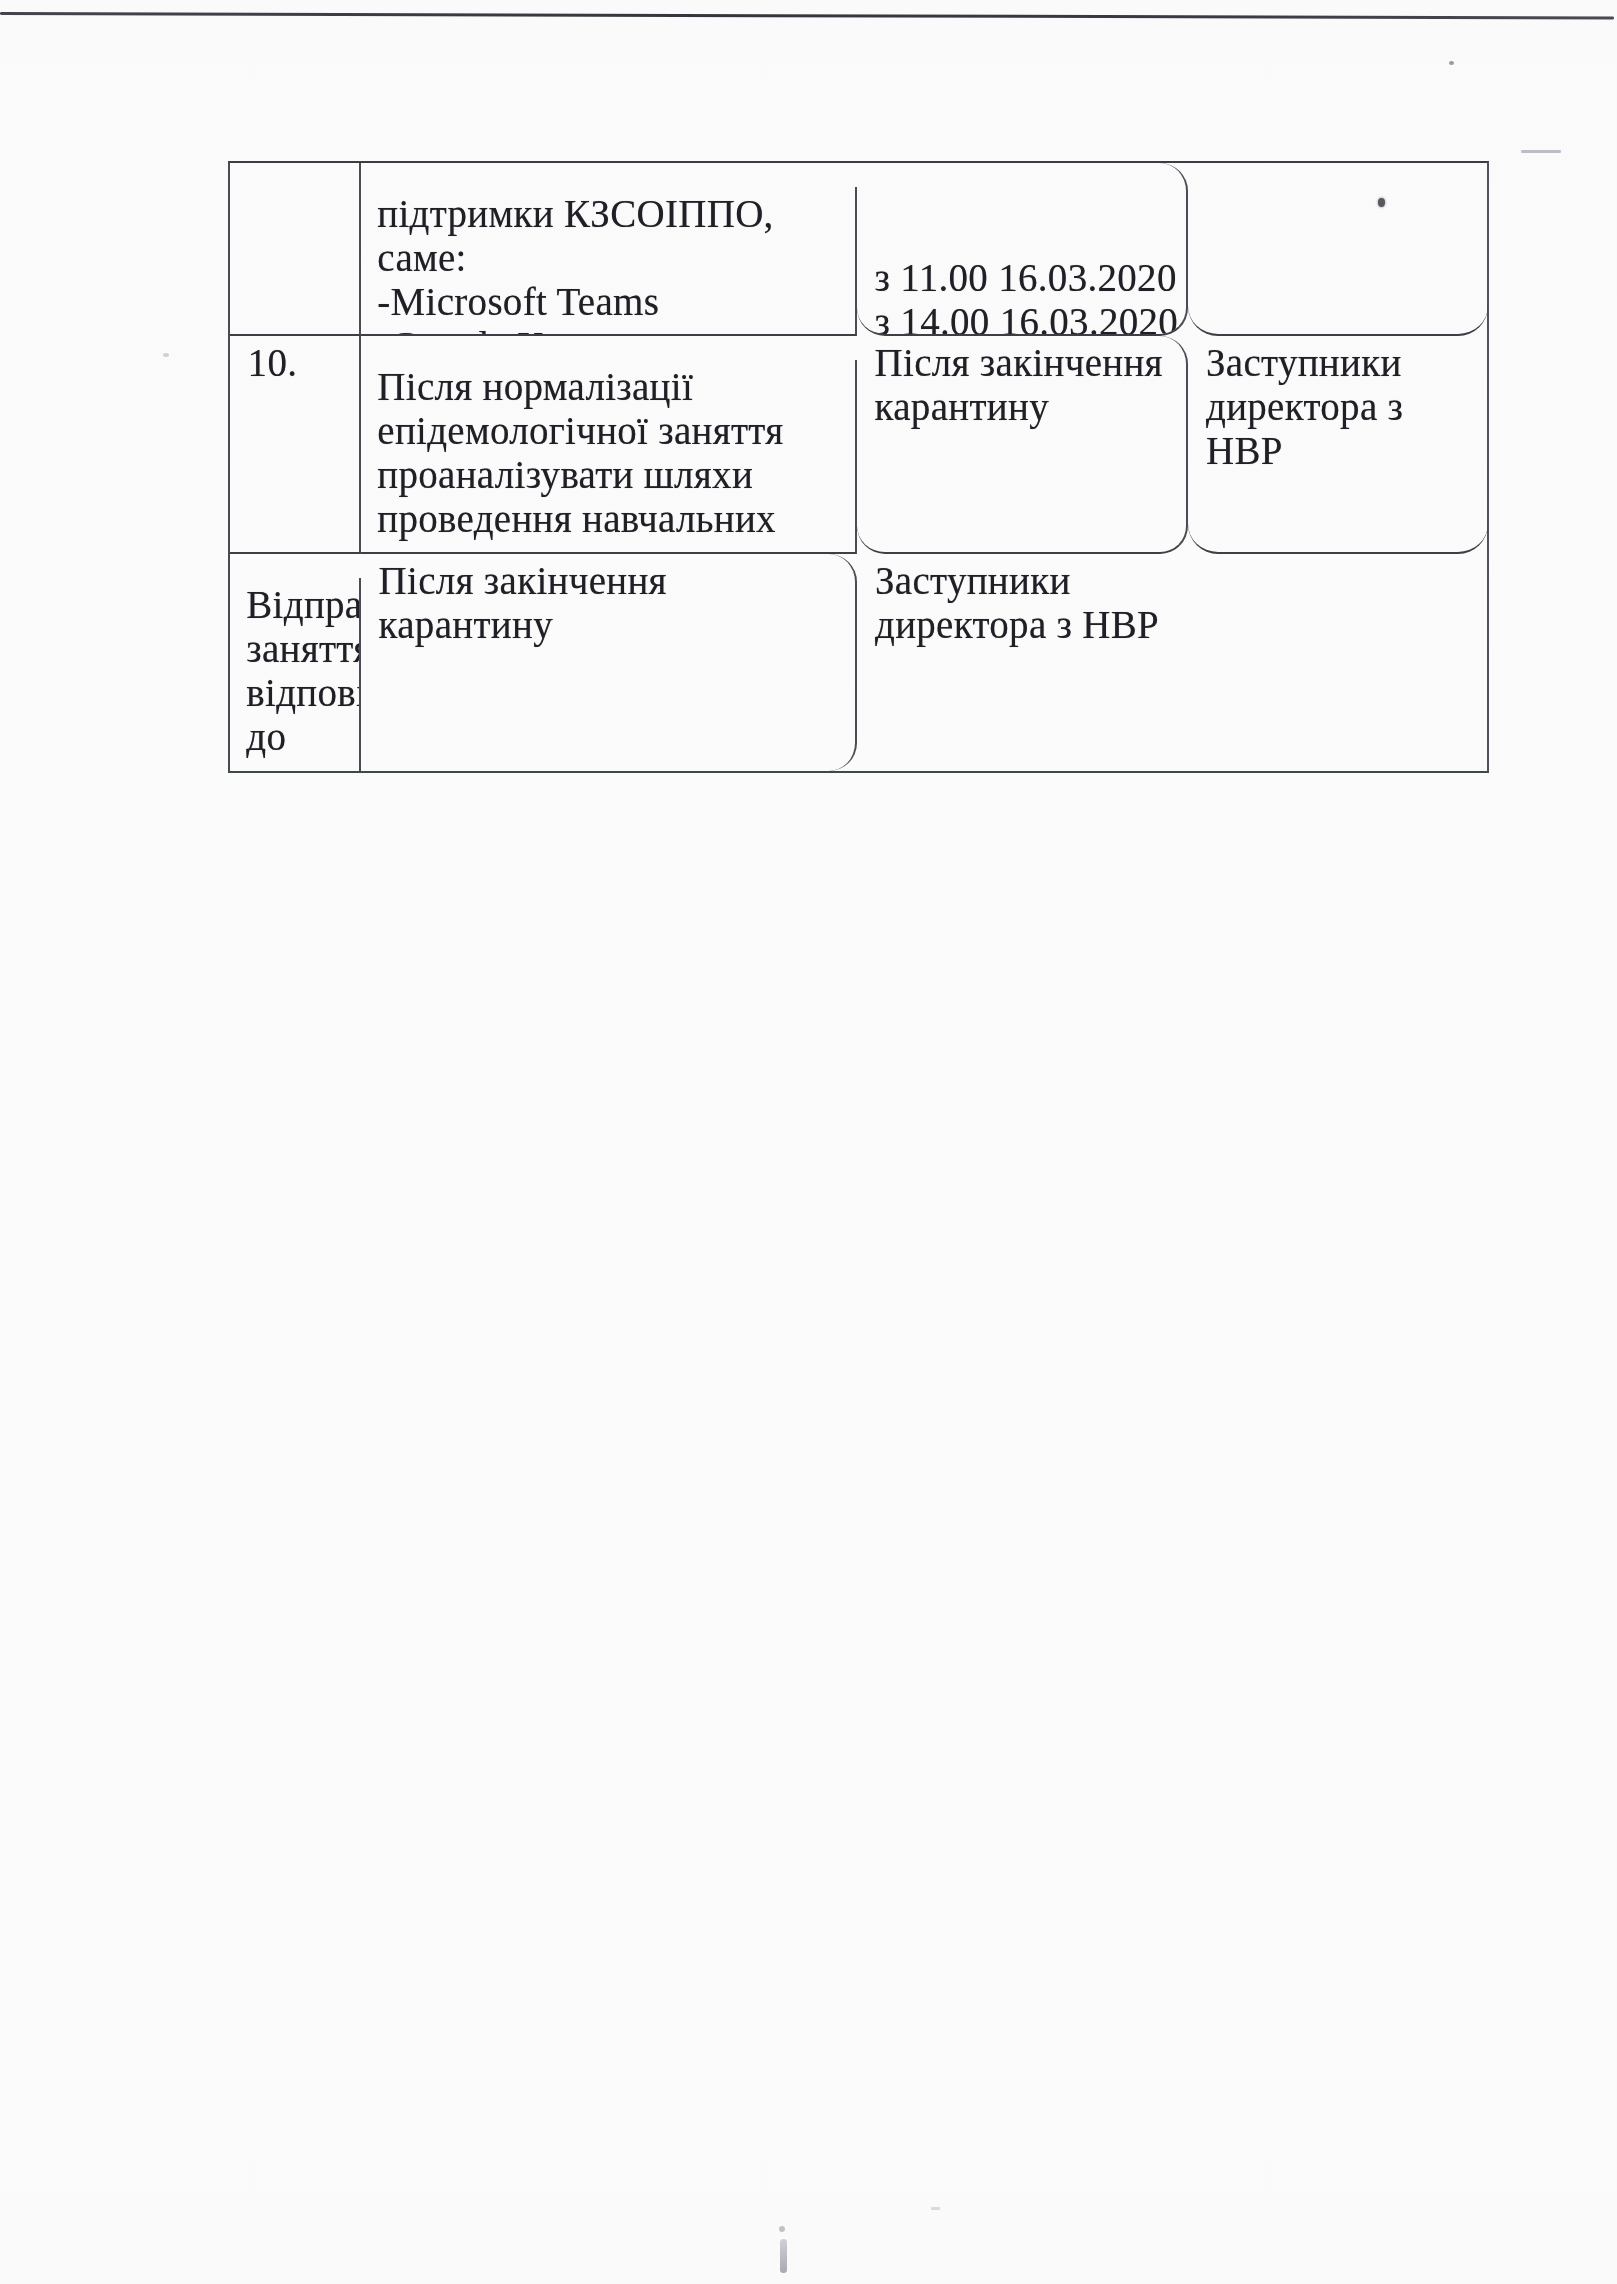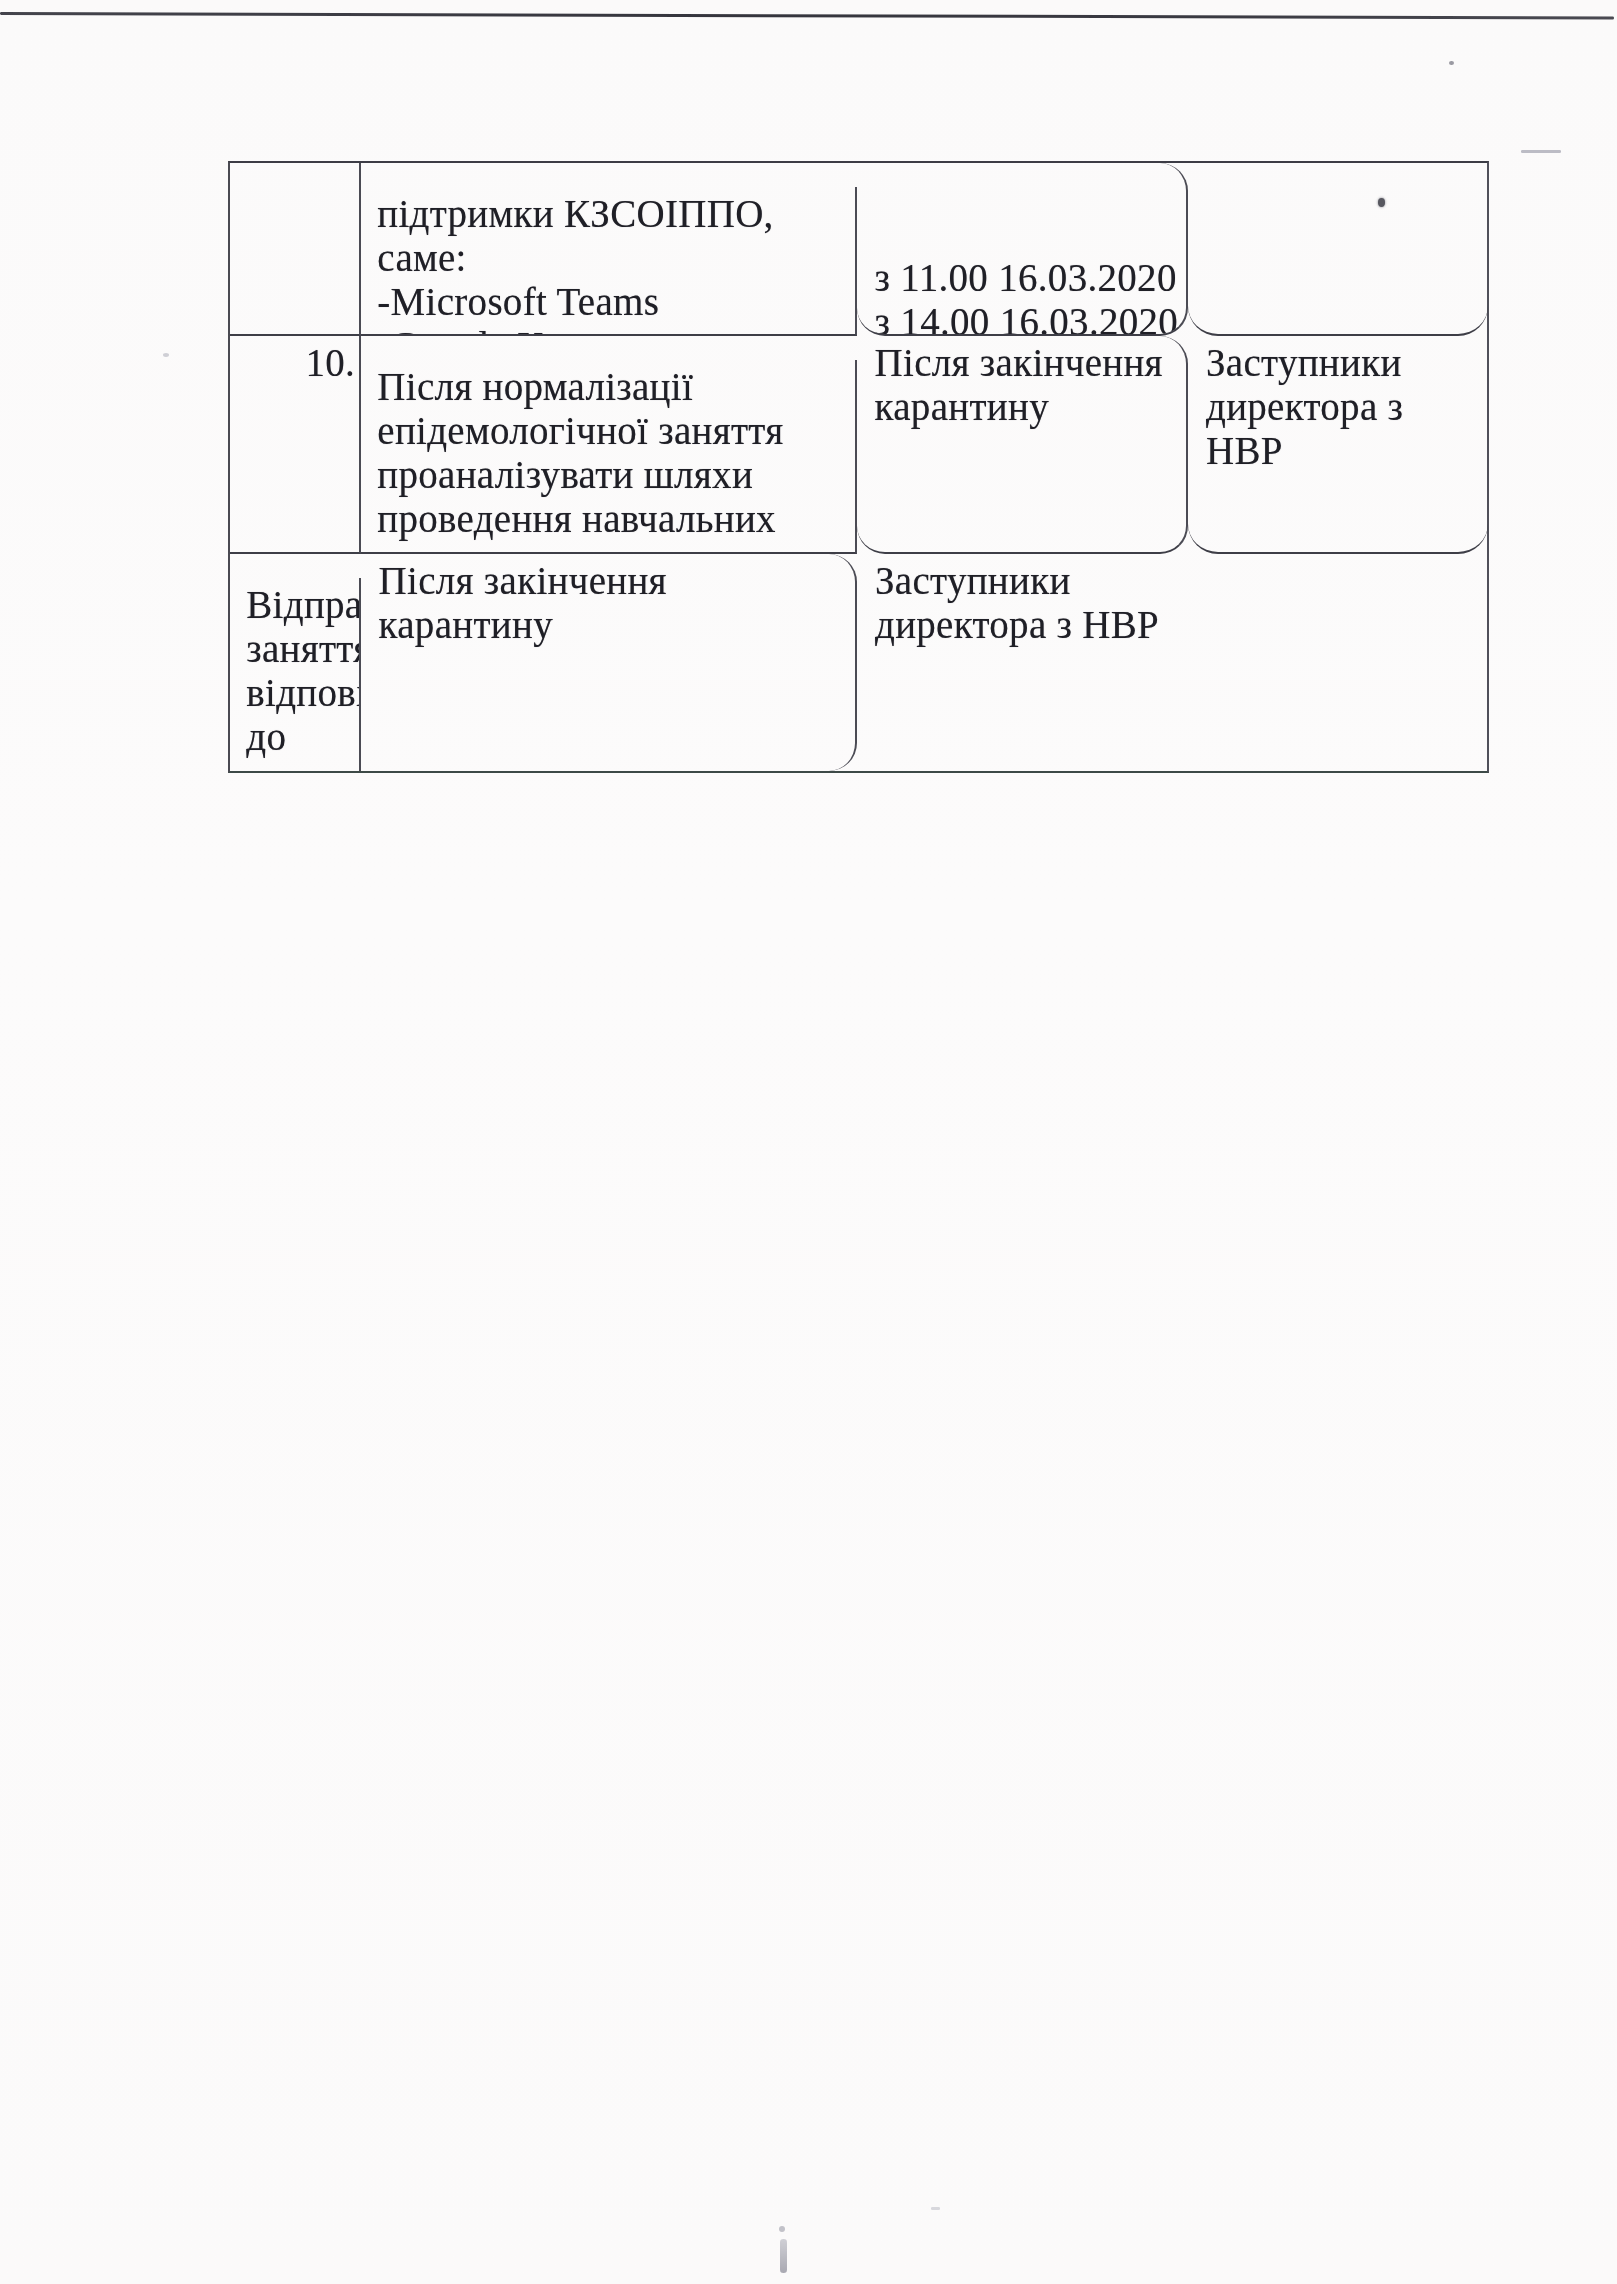--- a/index.html
+++ b/index.html
@@ -53,21 +53,21 @@
     box-sizing: border-box;
     overflow: hidden;
     font-size: 39px;
     line-height: 44px;
     white-space: pre-line;
     letter-spacing: 0.3px;
     text-shadow: 0 0 0.7px rgba(31, 31, 40, 0.55);
   }
   .cell.v-border { border-right: 2px solid #4b4b54; }
   .cell.h-border { border-bottom: 2.6px solid #3e3e47; }
-  .num-cell  { padding: 4.6px 3.9px 0 17.6px; text-align: right; }
+  .num-cell  { padding: 4.6px 3.9px 0 17.6px; }
   .task-cell { padding: 4.6px 11.7px 0 16.3px; margin-top: 24px; }
   .time-cell { padding: 4.6px 5.2px 0 17.6px; border-radius: 28px; }
   .resp-cell { padding: 4.6px 6.5px 0 18px; border-radius: 30px; }
   
   .speck {
     position: absolute;
     border-radius: 50%;
   }
   .speck-a { left: 1378px; top: 198px; width: 7.2px; height: 8.5px; background: #57575f; box-shadow: 0 0 2px 0.7px rgba(120,120,130,0.5); }
   .speck-b { left: 1449px; top: 61px;  width: 4.6px;  height: 3.9px;  background: #9a9aa2; }

